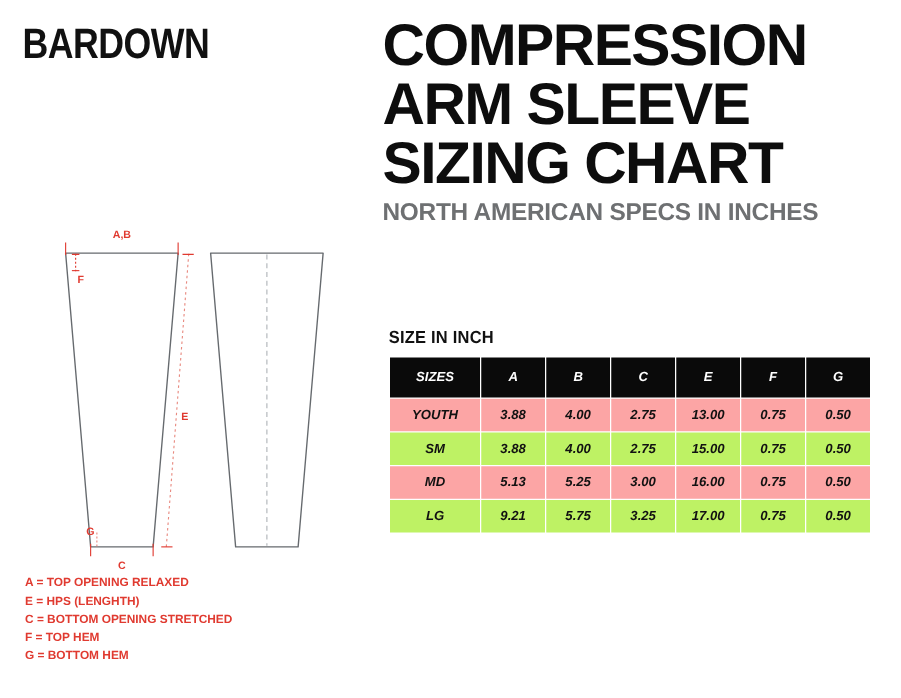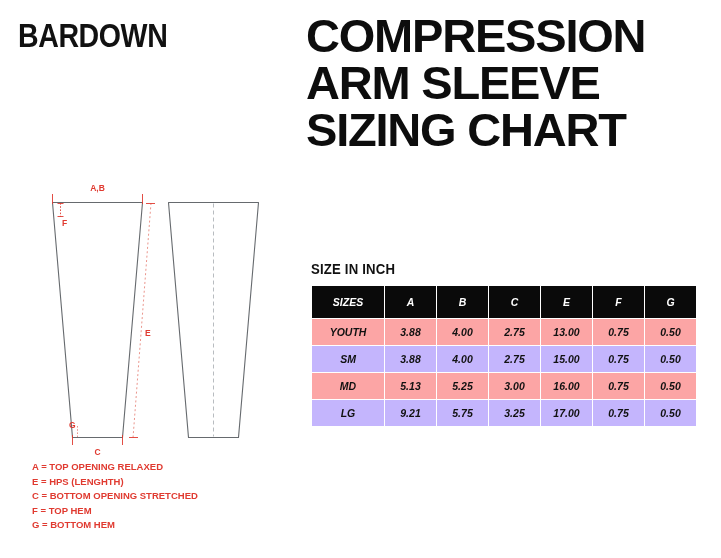--- a/index.html
+++ b/index.html
@@ -65,21 +65,21 @@
     position: absolute;
     left: 0px;
     top: 170px;
     width: 300px;
     height: 290px;
   }
 
   
   #legend {
     position: absolute;
-    left: 32px;
+    left: 20px;
     top: 460px;
     width: 270px;
   }
   .legend-row {
     font-family: "Liberation Sans", sans-serif;
     font-weight: bold;
     font-size: 9.5px;
     line-height: 14.6px;
     color: #e03a30;
     white-space: nowrap;
@@ -124,34 +124,35 @@
     font-size: 10.5px;
     color: #111111;
   }
   table#size-table thead th {
     background: #0a0a0a;
     color: #ffffff;
     height: 32px;
     font-size: 10.5px;
   }
   tr.row-light td { background: #fca5a5; }
-  tr.row-dark  td { background: #c4b5fd; }
+  tr.row-dark  td { background: #bef264; }
 
   col.col-sizes { width: 72px; }
   col.col-data  { width: 51px; }
 </style>
 </head>
 <body>
 
 <div id="brand-logo">BARDOWN</div>
 
 <div id="title-block">
   <div class="title-line">COMPRESSION</div>
   <div class="title-line">ARM SLEEVE</div>
   <div class="title-line">SIZING CHART</div>
+  <div id="chart-subtitle">NORTH AMERICAN SPECS IN INCHES</div>
 </div>
 
 <div id="tech-drawing">
   <svg width="300" height="290" viewBox="0 0 300 290" xmlns="http://www.w3.org/2000/svg">
 
     <g>
       <path d="M 52.5,32.5 L 142.5,32.5 L 122.5,267.5 L 72.5,267.5 Z" fill="#ffffff" stroke="#666a6e" stroke-width="1.1" stroke-linejoin="round"></path>
     </g>
 
     <g stroke="#e03a30" stroke-width="0.9">

